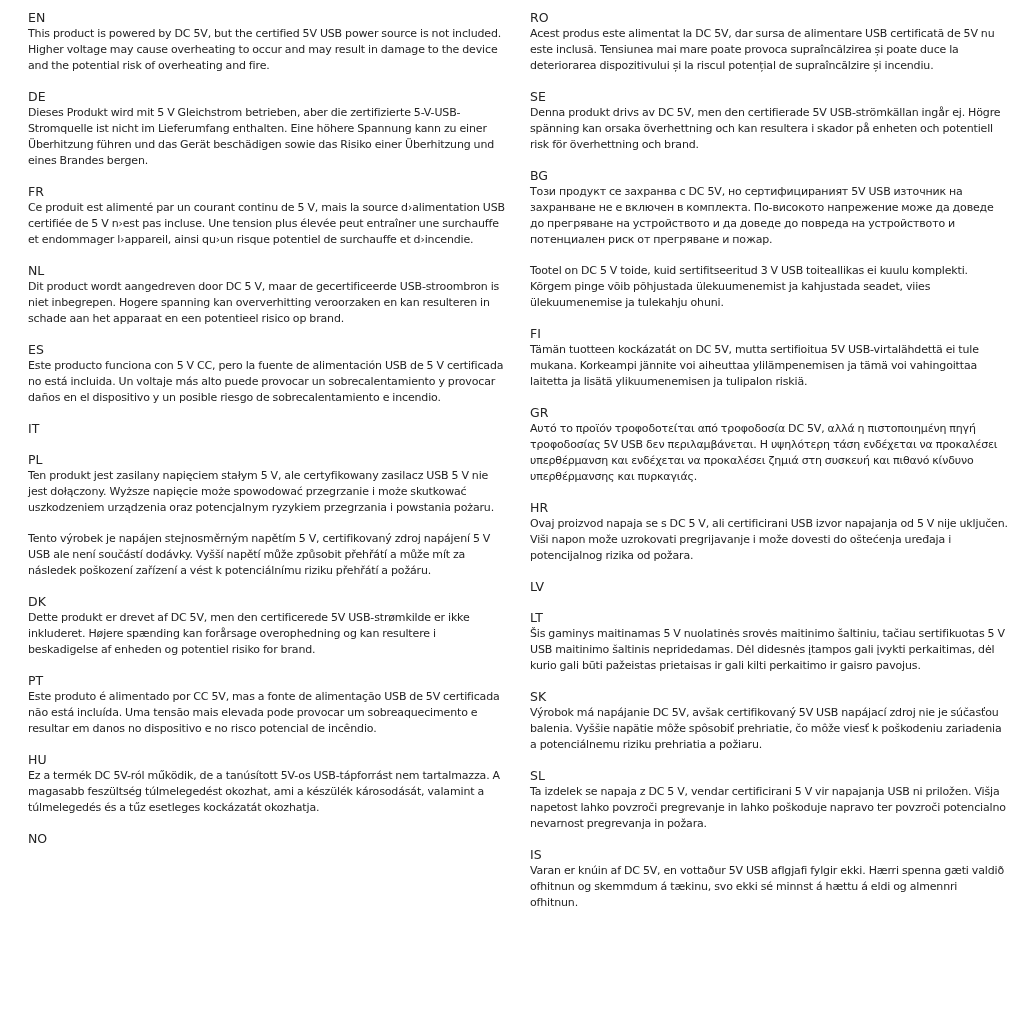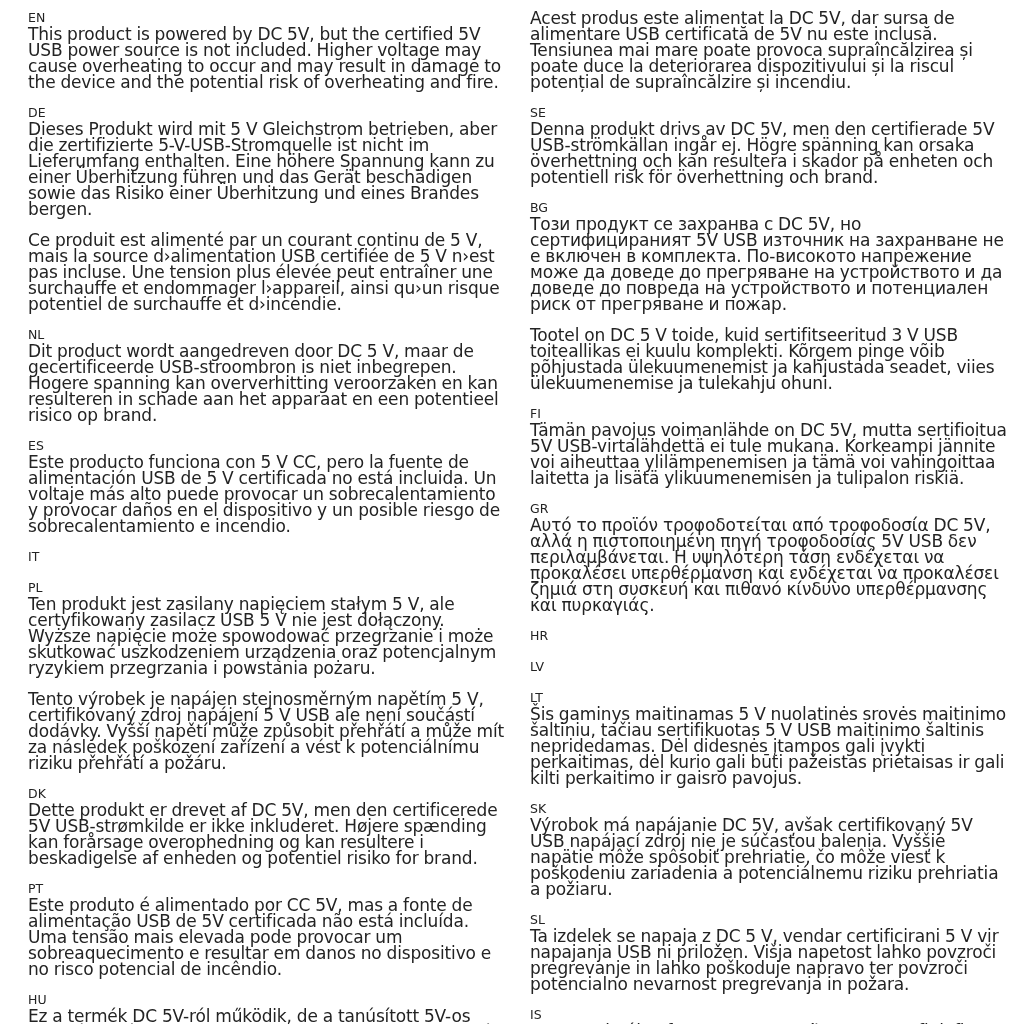--- a/index.html
+++ b/index.html
@@ -27,21 +27,21 @@
     margin: 0 0 15px 0;
   }
   .lang-code {
     font-size: 12.5px;
     line-height: 16px;
     font-weight: 400;
     color: #232323;
   }
   .lang-text {
     margin: 0;
-    font-size: 17px;
+    font-size: 11px;
     line-height: 16px;
     font-weight: 400;
     color: #232323;
     letter-spacing: -0.15px;
     word-spacing: -0.3px;
   }
 </style>
 </head>
 <body>
 
@@ -49,20 +49,21 @@
   <div class="col" id="col-0">
       <section class="lang-section">
         <div class="lang-code">EN</div>
         <p class="lang-text">This product is powered by DC 5V, but the certified 5V USB power source is not included. Higher voltage may cause overheating to occur and may result in damage to the device and the potential risk of overheating and fire.</p>
       </section>
       <section class="lang-section">
         <div class="lang-code">DE</div>
         <p class="lang-text">Dieses Produkt wird mit 5 V Gleichstrom betrieben, aber die zertifizierte 5-V-USB-Stromquelle ist nicht im Lieferumfang enthalten. Eine höhere Spannung kann zu einer Überhitzung führen und das Gerät beschädigen sowie das Risiko einer Überhitzung und eines Brandes bergen.</p>
       </section>
       <section class="lang-section">
+        <div class="lang-code">FR</div>
         <p class="lang-text">Ce produit est alimenté par un courant continu de 5 V, mais la source d›alimentation USB certifiée de 5 V n›est pas incluse. Une tension plus élevée peut entraîner une surchauffe et endommager l›appareil, ainsi qu›un risque potentiel de surchauffe et d›incendie.</p>
       </section>
       <section class="lang-section">
         <div class="lang-code">NL</div>
         <p class="lang-text">Dit product wordt aangedreven door DC 5 V, maar de gecertificeerde USB-stroombron is niet inbegrepen. Hogere spanning kan oververhitting veroorzaken en kan resulteren in schade aan het apparaat en een potentieel risico op brand.</p>
       </section>
       <section class="lang-section">
         <div class="lang-code">ES</div>
         <p class="lang-text">Este producto funciona con 5 V CC, pero la fuente de alimentación USB de 5 V certificada no está incluida. Un voltaje más alto puede provocar un sobrecalentamiento y provocar daños en el dispositivo y un posible riesgo de sobrecalentamiento e incendio.</p>
       </section>
@@ -87,43 +88,45 @@
       <section class="lang-section">
         <div class="lang-code">HU</div>
         <p class="lang-text">Ez a termék DC 5V-ról működik, de a tanúsított 5V-os USB-tápforrást nem tartalmazza. A magasabb feszültség túlmelegedést okozhat, ami a készülék károsodását, valamint a túlmelegedés és a tűz esetleges kockázatát okozhatja.</p>
       </section>
       <section class="lang-section">
         <div class="lang-code">NO</div>
       </section>
     </div>
   <div class="col" id="col-1">
       <section class="lang-section">
+        <div class="lang-code">RO</div>
         <p class="lang-text">Acest produs este alimentat la DC 5V, dar sursa de alimentare USB certificată de 5V nu este inclusă. Tensiunea mai mare poate provoca supraîncălzirea și poate duce la deteriorarea dispozitivului și la riscul potențial de supraîncălzire și incendiu.</p>
       </section>
       <section class="lang-section">
         <div class="lang-code">SE</div>
         <p class="lang-text">Denna produkt drivs av DC 5V, men den certifierade 5V USB-strömkällan ingår ej. Högre spänning kan orsaka överhettning och kan resultera i skador på enheten och potentiell risk för överhettning och brand.</p>
       </section>
       <section class="lang-section">
         <div class="lang-code">BG</div>
         <p class="lang-text">Този продукт се захранва с DC 5V, но сертифицираният 5V USB източник на захранване не е включен в комплекта. По-високото напрежение може да доведе до прегряване на устройството и да доведе до повреда на устройството и потенциален риск от прегряване и пожар.</p>
       </section>
       <section class="lang-section">
         <p class="lang-text">Tootel on DC 5 V toide, kuid sertifitseeritud 3 V USB toiteallikas ei kuulu komplekti. Kõrgem pinge võib põhjustada ülekuumenemist ja kahjustada seadet, viies ülekuumenemise ja tulekahju ohuni.</p>
       </section>
       <section class="lang-section">
         <div class="lang-code">FI</div>
-        <p class="lang-text">Tämän pavojus voimanlähde on DC 5V, mutta sertifioitua 5V USB-virtalähdettä ei tule mukana. Korkeampi jännite voi aiheuttaa ylilämpenemisen ja tämä voi vahingoittaa laitetta ja lisätä ylikuumenemisen ja tulipalon riskiä.</p>
+        <p class="lang-text">Tämän tuotteen kockázatát on DC 5V, mutta sertifioitua 5V USB-virtalähdettä ei tule mukana. Korkeampi jännite voi aiheuttaa ylilämpenemisen ja tämä voi vahingoittaa laitetta ja lisätä ylikuumenemisen ja tulipalon riskiä.</p>
       </section>
       <section class="lang-section">
         <div class="lang-code">GR</div>
         <p class="lang-text">Αυτό το προϊόν τροφοδοτείται από τροφοδοσία DC 5V, αλλά η πιστοποιημένη πηγή τροφοδοσίας 5V USB δεν περιλαμβάνεται. Η υψηλότερη τάση ενδέχεται να προκαλέσει υπερθέρμανση και ενδέχεται να προκαλέσει ζημιά στη συσκευή και πιθανό κίνδυνο υπερθέρμανσης και πυρκαγιάς.</p>
       </section>
       <section class="lang-section">
         <div class="lang-code">HR</div>
+        <p class="lang-text">Ovaj proizvod napaja se s DC 5 V, ali certificirani USB izvor napajanja od 5 V nije uključen. Viši napon može uzrokovati pregrijavanje i može dovesti do oštećenja uređaja i potencijalnog rizika od požara.</p>
       </section>
       <section class="lang-section">
         <div class="lang-code">LV</div>
       </section>
       <section class="lang-section">
         <div class="lang-code">LT</div>
         <p class="lang-text">Šis gaminys maitinamas 5 V nuolatinės srovės maitinimo šaltiniu, tačiau sertifikuotas 5 V USB maitinimo šaltinis nepridedamas. Dėl didesnės įtampos gali įvykti perkaitimas, dėl kurio gali būti pažeistas prietaisas ir gali kilti perkaitimo ir gaisro pavojus.</p>
       </section>
       <section class="lang-section">
         <div class="lang-code">SK</div>

